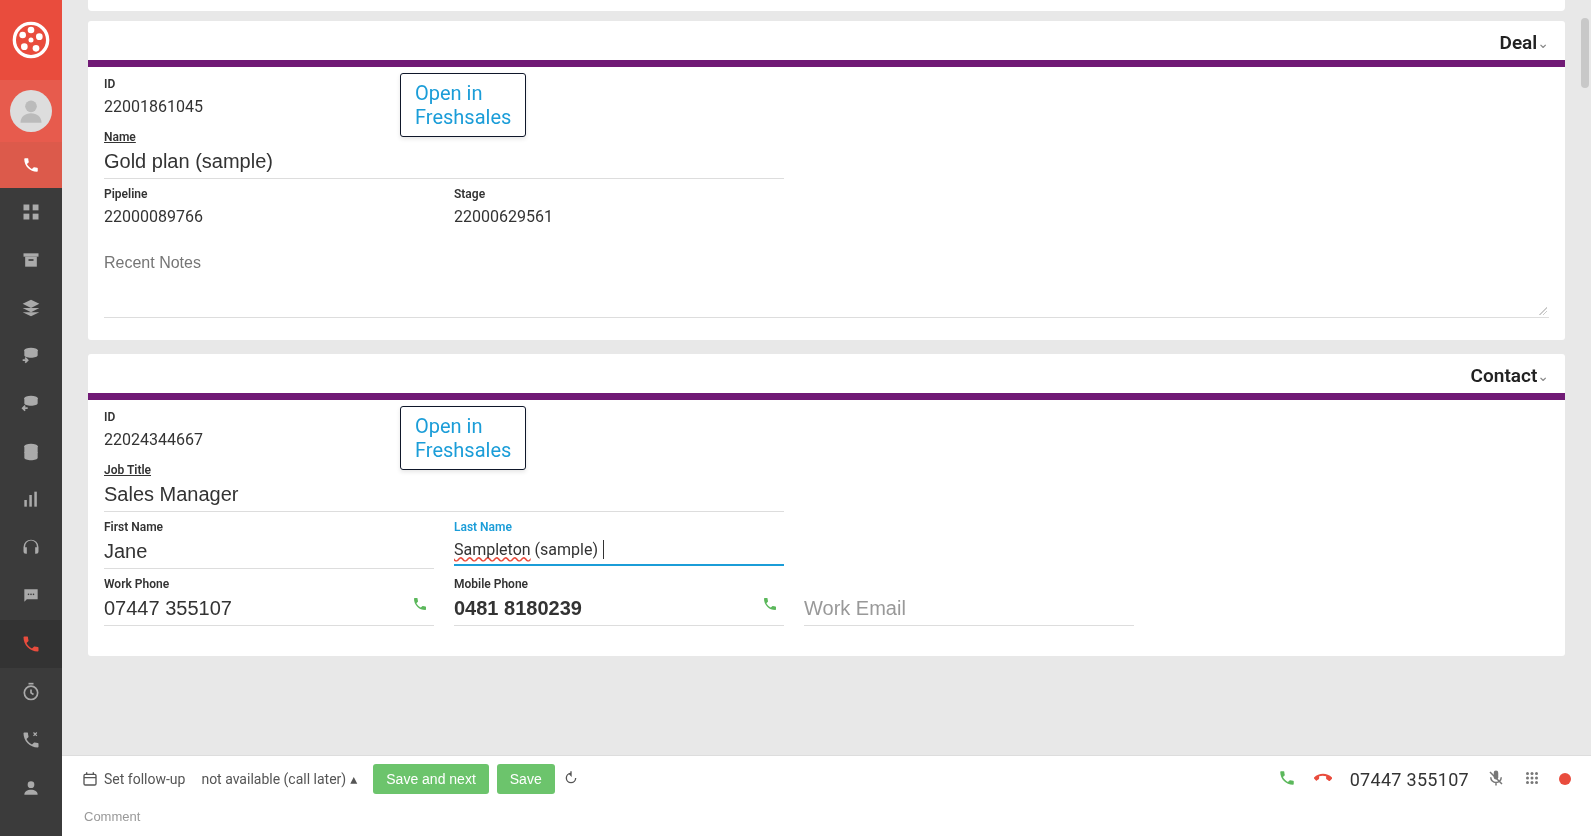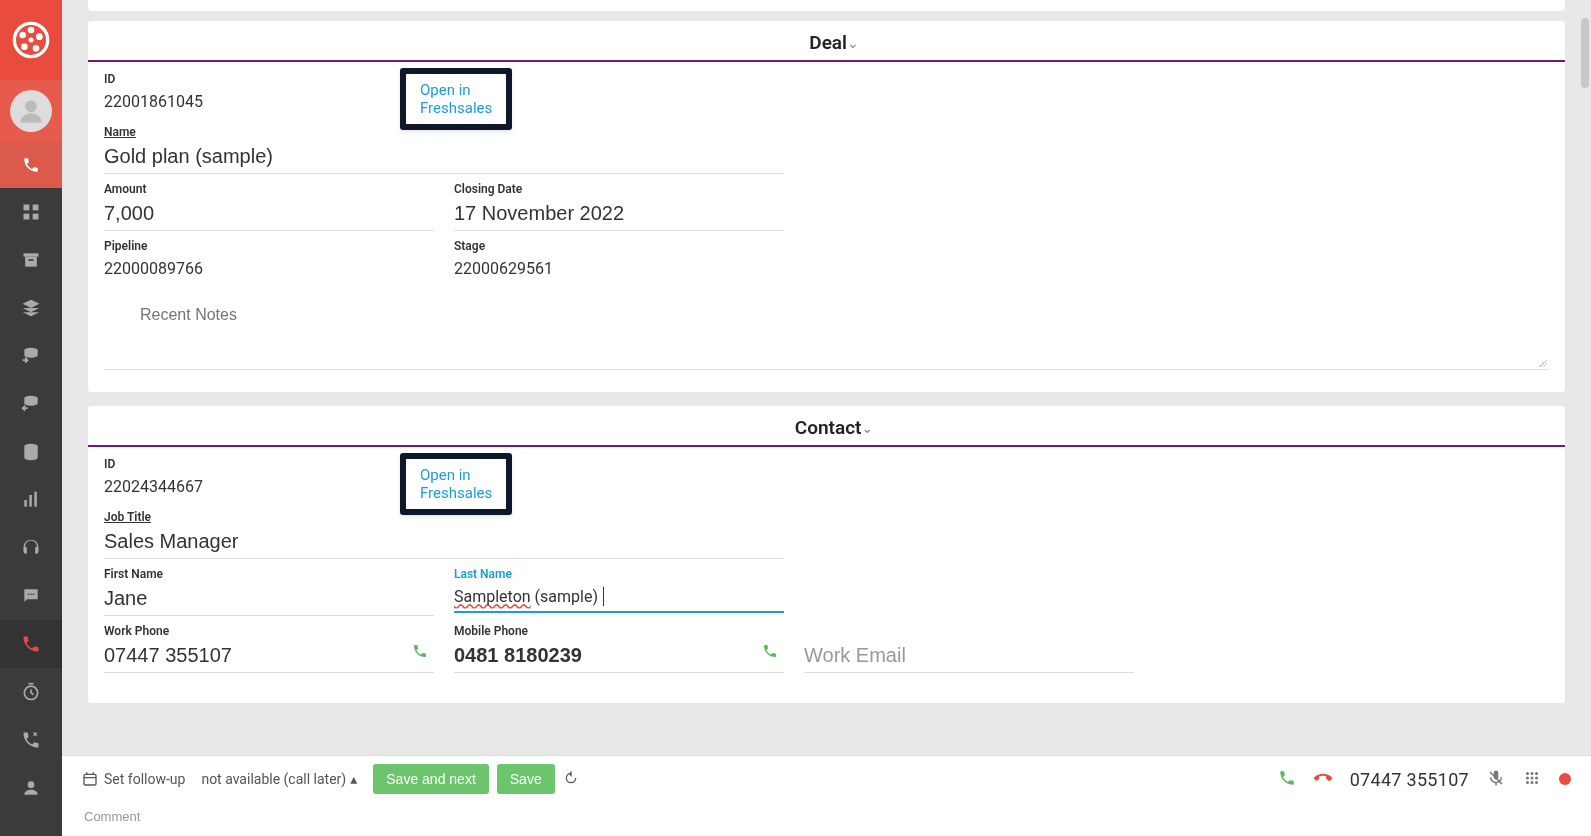--- a/index.html
+++ b/index.html
@@ -19,41 +19,41 @@
 .sidebar-item.active { background: #333; }
 .sidebar-item.active svg { fill: #e94c3d; }
 
 
 .main { position: absolute; left: 62px; top: 0; right: 0; bottom: 0; display: flex; flex-direction: column; }
 .content { flex: 1; overflow-y: auto; background: #e8e8e8; padding: 0 20px; }
 
 .top-bar { height: 11px; background: #fff; border-radius: 0 0 4px 4px; margin: 0 6px 10px 6px;}
 
 .panel { background: #fff; border-radius: 3px; margin: 0 6px 14px 6px; padding: 0; position: relative;}
-.panel-header { display: flex; align-items: center; justify-content: center; padding: 10px 16px 6px 31px; border-bottom: 2px solid #701a75; }
+.panel-header { display: flex; align-items: center; justify-content: flex-end; padding: 10px 16px 6px 31px; border-bottom: 7px solid #701a75; }
 .panel-title { font-size: 19px; font-weight: 600; color: #222; }
 .chevron { color: #888; font-size: 14px; }
 .panel-body { padding: 10px 16px 22px 16px; }
 
 .row { display: flex; gap: 20px; }
 .field { flex: 0 0 330px; margin-bottom: 8px; position: relative; }
 .field.wide { flex: 0 0 680px; text-decoration: underline; }
 .label { font-size: 12px; color: #333; font-weight: 600; margin-bottom: 3px; display:block; }
 .label.blue { color: #1b9dd8; }
 .value { font-size: 16px; color: #333; padding: 3px 0 5px 0; border-bottom: 1px solid #ddd; min-height: 28px; }
 .value.noborder { border-bottom: none; }
 .value input { border:none; outline:none; width:100%; font-size:20px; color:#333; background:transparent; padding:0; }
 .value input::placeholder { color:#999; font-weight:400;}
 .value.focused { border-bottom: 2px solid #1b9dd8; }
 .spellcheck { text-decoration: underline wavy #e94c3d; text-decoration-skip-ink: none;}
 .notes { flex: 1; }
 .notes-area {  min-height:38px; border-bottom: 1px solid #ddd; margin-top: 8px; position: relative; }
 .notes-area::after { content:""; position:absolute; right:2px; bottom:2px; width:8px; height:8px; background: linear-gradient(135deg, transparent 50%, #ccc 50%, #ccc 60%, transparent 60%, transparent 70%, #ccc 70%, #ccc 80%, transparent 80%); }
 
-.open-link { display:inline-block; border:6px solid #0f172a; color:#1b9dd8; background:#fff; padding: 7px 14px; border-radius:3px; font-size:15px; cursor:pointer; box-shadow: 0 2px 4px rgba(0,0,0,0.1);}
+.open-link { display:inline-block; border:1px solid #0f172a; color:#1b9dd8; background:#fff; padding: 7px 14px; border-radius:3px; font-size:20px; cursor:pointer; box-shadow: 0 2px 4px rgba(0,0,0,0.1);}
 .open-link-wrap { position:absolute; left: 296px; top: -4px; }
 
 .phone-icon-in-field { position:absolute; right: 6px; bottom: 10px; }
 .phone-icon-in-field svg { width:16px; height:16px; fill:#5cb85c; }
 
 
 .footer { position: absolute; left: 0; right: 0; bottom: 0; background: #fff; border-top: 1px solid #ddd; z-index: 5;}
 .footer-row1 { display:flex; align-items:center; padding: 8px 20px; gap: 8px; }
 .footer-row2 { padding: 6px 22px 12px 22px; }
 .footer-row2 input { border:none; outline:none; width:100%; font-size:13px; color:#333; }
@@ -212,41 +212,31 @@
           </div>
         </div>
         <div class="row">
           <div class="field wide">
             <span class="label">Name</span>
             <div class="value"><input value="Gold plan (sample)" style=""></div>
           </div>
         </div>
         <div class="row">
           <div class="field">
-            <span class="label">Amount</span>
-            <div class="value"><input value="7,000" style=""></div>
-          </div>
-          <div class="field">
-            <span class="label">Closing Date</span>
-            <div class="value"><input value="17 November 2022" style=""></div>
-          </div>
-        </div>
-        <div class="row">
-          <div class="field">
             <span class="label">Pipeline</span>
             <div class="value noborder">22000089766</div>
           </div>
           <div class="field">
             <span class="label">Stage</span>
             <div class="value noborder">22000629561</div>
           </div>
         </div>
         <div class="row" style="margin-top:14px;">
           <div class="notes">
-            <input style="border: none; outline: none; width: 100%; font-size: 16px; color: rgb(153, 153, 153); background: transparent; margin-left: 36px;" placeholder="Recent Notes">
+            <input style="border: none; outline: none; width: 100%; font-size: 16px; color: rgb(153, 153, 153); background: transparent;" placeholder="Recent Notes">
             <div class="notes-area"></div>
           </div>
         </div>
       </div>
     </div>
 
     <div class="panel" style="margin-bottom:88px;">
       <div class="panel-header">
         <div class="panel-title">Contact</div>
         <div class="chevron">⌄</div>

